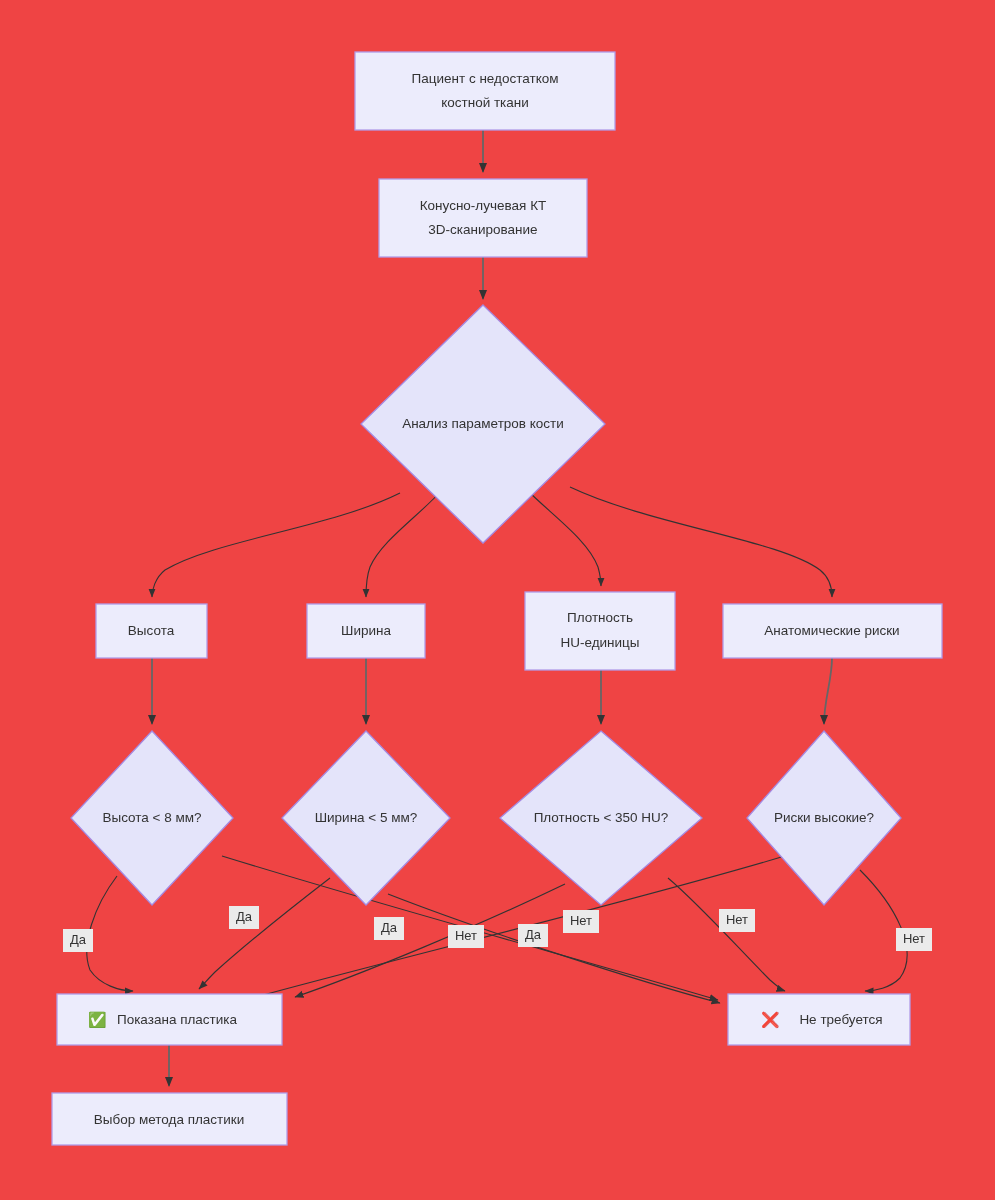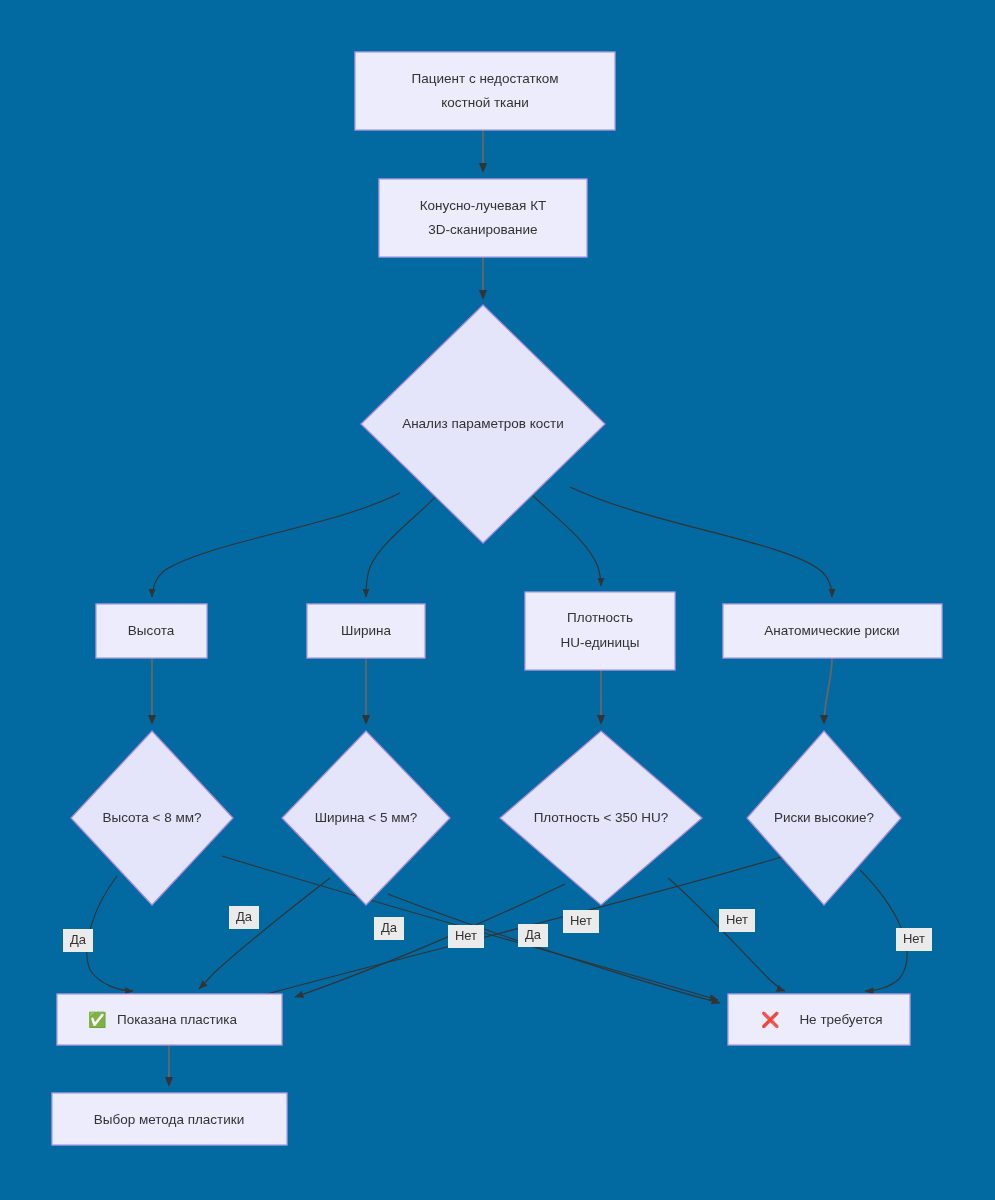--- a/index.html
+++ b/index.html
@@ -4,21 +4,21 @@
 <style>
   html, body {
     margin: 0;
     padding: 0;
     background: #ffffff;
   }
   #diagram-root {
     position: relative;
     width: 995px;
     height: 1200px;
-    background: #0369a1;
+    background: #ef4444;
     font-family: "Liberation Sans", sans-serif;
     overflow: hidden;
   }
   svg#flow-svg {
     position: absolute;
     left: 0;
     top: 0;
     width: 995px;
     height: 1200px;
   }

